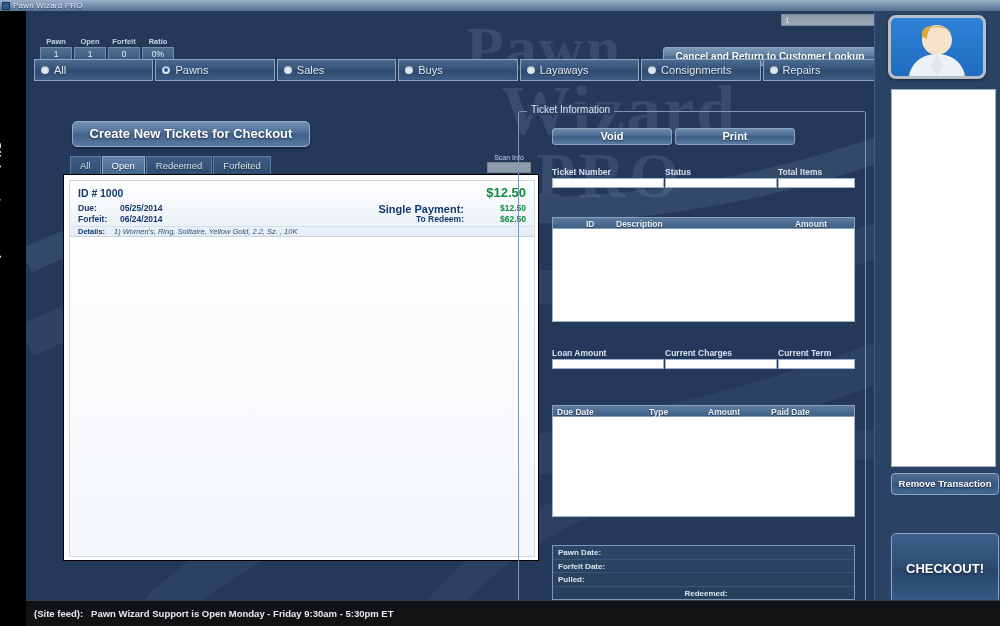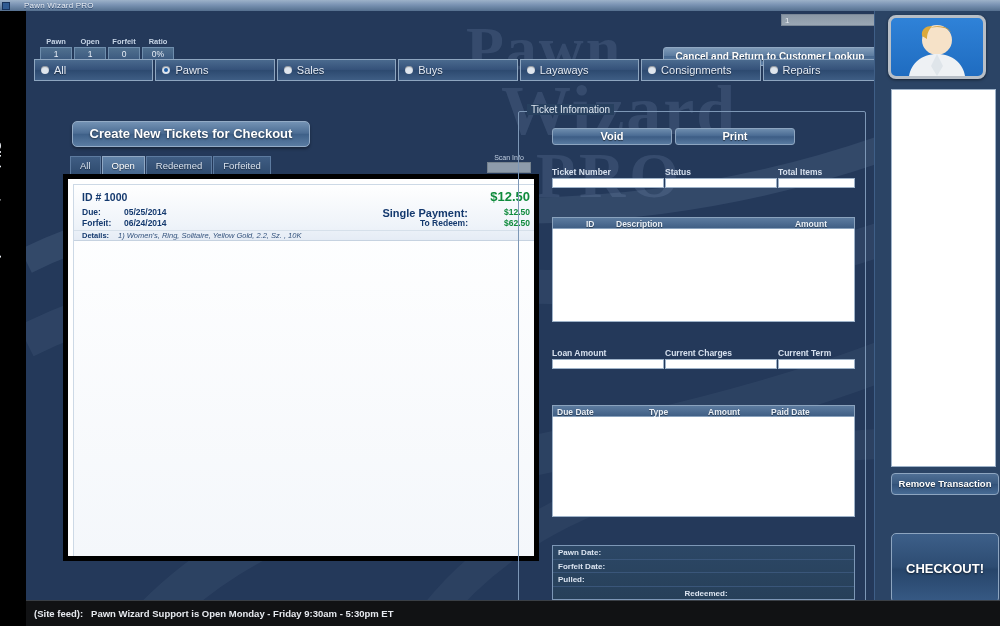--- a/index.html
+++ b/index.html
@@ -8,21 +8,21 @@
     font-family: "Liberation Sans", sans-serif;
     background: #000; overflow: hidden;
   }
   #app { position: relative; width: 1000px; height: 626px; background: #000; }
 
   
   .titlebar {
     position: absolute; left: 0; top: 0; width: 1000px; height: 11px;
     background: linear-gradient(180deg,#8fa6c0 0%,#6a86a8 40%,#4c6versus 100%);
     background: linear-gradient(180deg,#9db2c9 0%,#7992b2 45%,#55708f 100%);
-    display: flex; align-items: center; gap: 14px; padding-left: 2px;
+    display: flex; align-items: center; gap: 3px; padding-left: 2px;
   }
   .titlebar .tb-icon {
     width: 8px; height: 8px; background: #2f5a92; border: 1px solid #16325c;
     display:inline-block;
   }
   .titlebar .tb-text {
     font-size: 8px; color: #e9eef5; text-shadow: 0 1px 0 #2b4straight;
     text-shadow: 0 1px 0 #2b456b; white-space: nowrap; letter-spacing: .2px;
   }
 
@@ -140,21 +140,21 @@
   }
 
   .scan-wrap { position: absolute; left: 461px; top: 142px; width: 44px; text-align: center; }
   .scan-wrap .scan-lbl { font-size: 7px; color: #c2d0e2; line-height: 9px; }
   .scan-wrap .scan-in {
     width: 44px; height: 11px; background: #8d9bab; border: 1px solid #76838f;
   }
 
   .ticketlist {
     position: absolute; left: 37px; top: 163px; width: 476px; height: 387px;
-    background: #ffffff; border: 5px solid #000000;
+    background: #ffffff; border: 1px solid #000000;
     overflow: hidden;
   }
   .tlist-inner {
     position: absolute; left: 5px; top: 5px; width: 466px; height: 377px;
     background: linear-gradient(180deg,#ffffff 0%,#f4f7fb 100%);
     border: 1px solid #cdd9e6;
   }
   .ticket-card {
     position: relative; margin: 0; height: 56px;
     background: linear-gradient(180deg,#ffffff 0%,#eef3f9 75%,#e5ecf5 100%);

